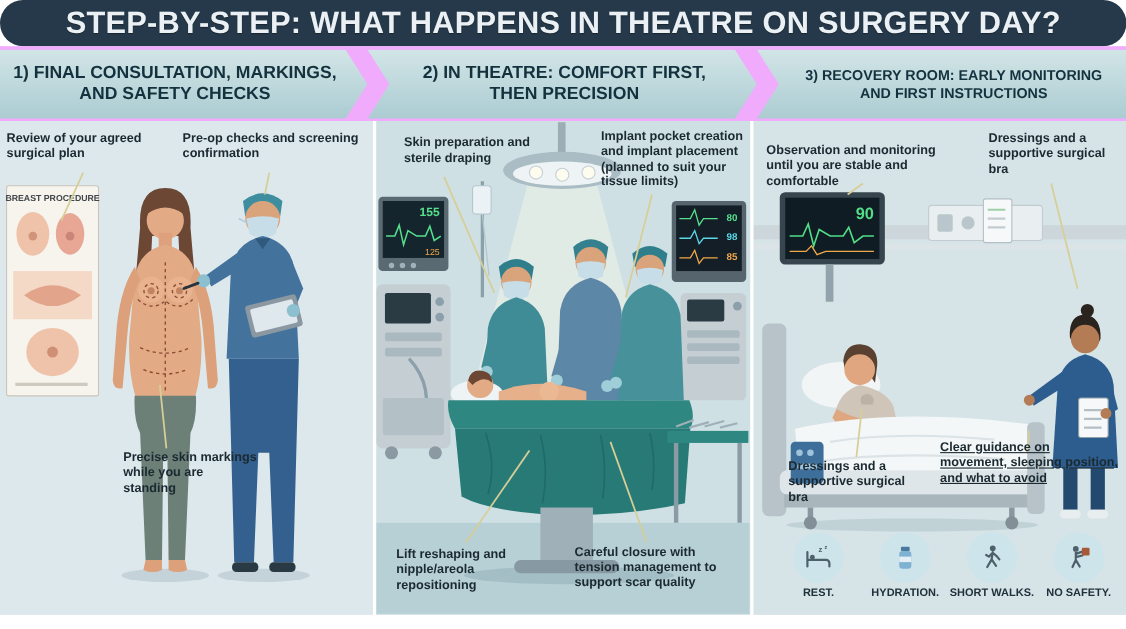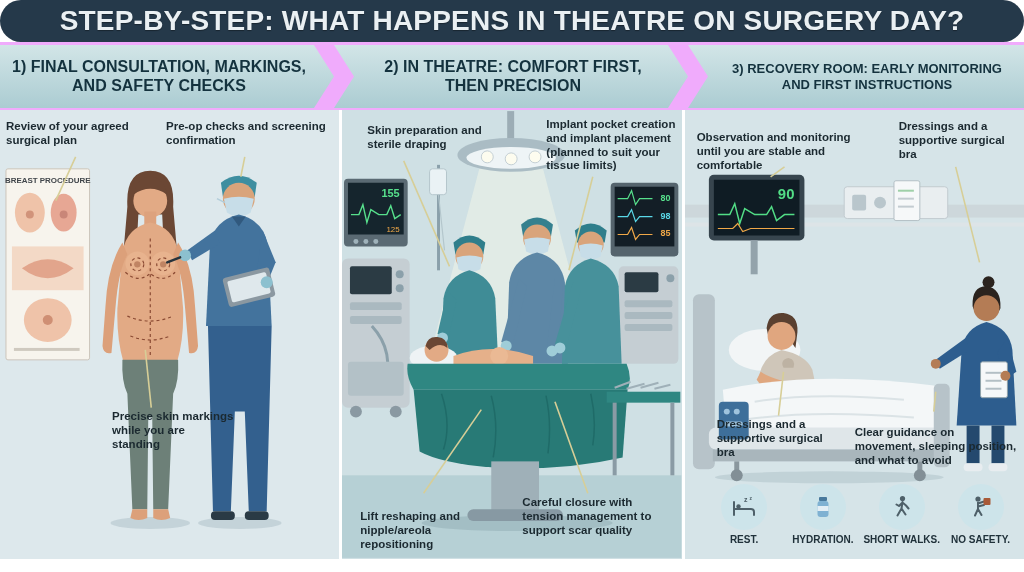--- a/index.html
+++ b/index.html
@@ -232,21 +232,21 @@
           <line x1="274" y1="293" x2="274" y2="366" stroke="#8a9ba5" stroke-width="4"></line>
           <line x1="332" y1="293" x2="332" y2="366" stroke="#8a9ba5" stroke-width="4"></line>
         </g>
         <path class="lead" d="M62 50 L108 156"></path>
         <path class="lead" d="M252 66 L228 160"></path>
         <path class="lead" d="M82 384 L140 300"></path>
         <path class="lead" d="M247 384 L214 292"></path>
       </svg>
       <div class="note" style="left:13px;top:14px;width:126px;margin-left:12px;">Skin preparation and sterile draping</div>
       <div class="note" style="left:204px;top:8px;width:132px;">Implant pocket creation and implant placement (planned to suit your tissue limits)</div>
-      <div class="note" style="left:18px;top:388px;width:128px;margin-top:12px;">Lift reshaping and nipple/areola repositioning</div>
+      <div class="note" style="left:18px;top:388px;width:128px;">Lift reshaping and nipple/areola repositioning</div>
       <div class="note" style="left:180px;top:386px;width:150px;">Careful closure with tension management to support scar quality</div>
     </section>
 
     <section class="panel panel3">
       <svg class="scene" viewBox="0 0 341 449">
         <rect x="0" y="94" width="341" height="13" fill="#cdd7db"></rect>
         <rect x="0" y="112" width="341" height="4" fill="#dde4e7"></rect>
         <ellipse cx="145" cy="368" rx="115" ry="6" fill="rgba(100,125,138,0.18)"></ellipse>
         <g>
           <rect x="160" y="76" width="104" height="32" rx="3" fill="#e9eef0" stroke="#c2cbd0"></rect>
@@ -306,21 +306,21 @@
           <rect x="305" y="354" width="19" height="8" rx="4" fill="#e8edf0"></rect>
         </g>
         <path class="lead" d="M100 56 L86 66"></path>
         <path class="lead" d="M272 56 L296 152"></path>
         <path class="lead" d="M94 306 L99 262"></path>
         <path class="lead" d="M250 302 L252 282"></path>
       </svg>
       <div class="note" style="left:12px;top:21px;width:178px;">Observation and monitoring until you are stable and comfortable</div>
       <div class="note" style="left:214px;top:10px;width:118px;">Dressings and a supportive surgical bra</div>
       <div class="note" style="left:32px;top:308px;width:124px;">Dressings and a supportive surgical bra</div>
-      <div class="note" style="left:170px;top:316px;width:162px;">Clear guidance on movement, sleeping position, and what to avoid</div>
+      <div class="note" style="left:170px;top:291px;width:162px;text-decoration:underline;">Clear guidance on movement, sleeping position, and what to avoid</div>
 
       <div class="instr-row">
         <div class="instr">
           <div class="bubble">
             <svg width="26" height="26" viewBox="0 0 26 26">
               <path d="M3 19 V8 M3 15 h17 a3 3 0 0 1 3 3 v3 M3 21 v-4 M23 21 v-3" stroke="#4e6069" stroke-width="2" fill="none" stroke-linecap="round"></path>
               <circle cx="7.5" cy="12.5" r="2.2" fill="#4e6069"></circle>
               <text x="13" y="8" font-size="7" font-weight="bold" fill="#4e6069">z</text>
               <text x="18.5" y="5.5" font-size="5" font-weight="bold" fill="#4e6069">z</text>
             </svg>

